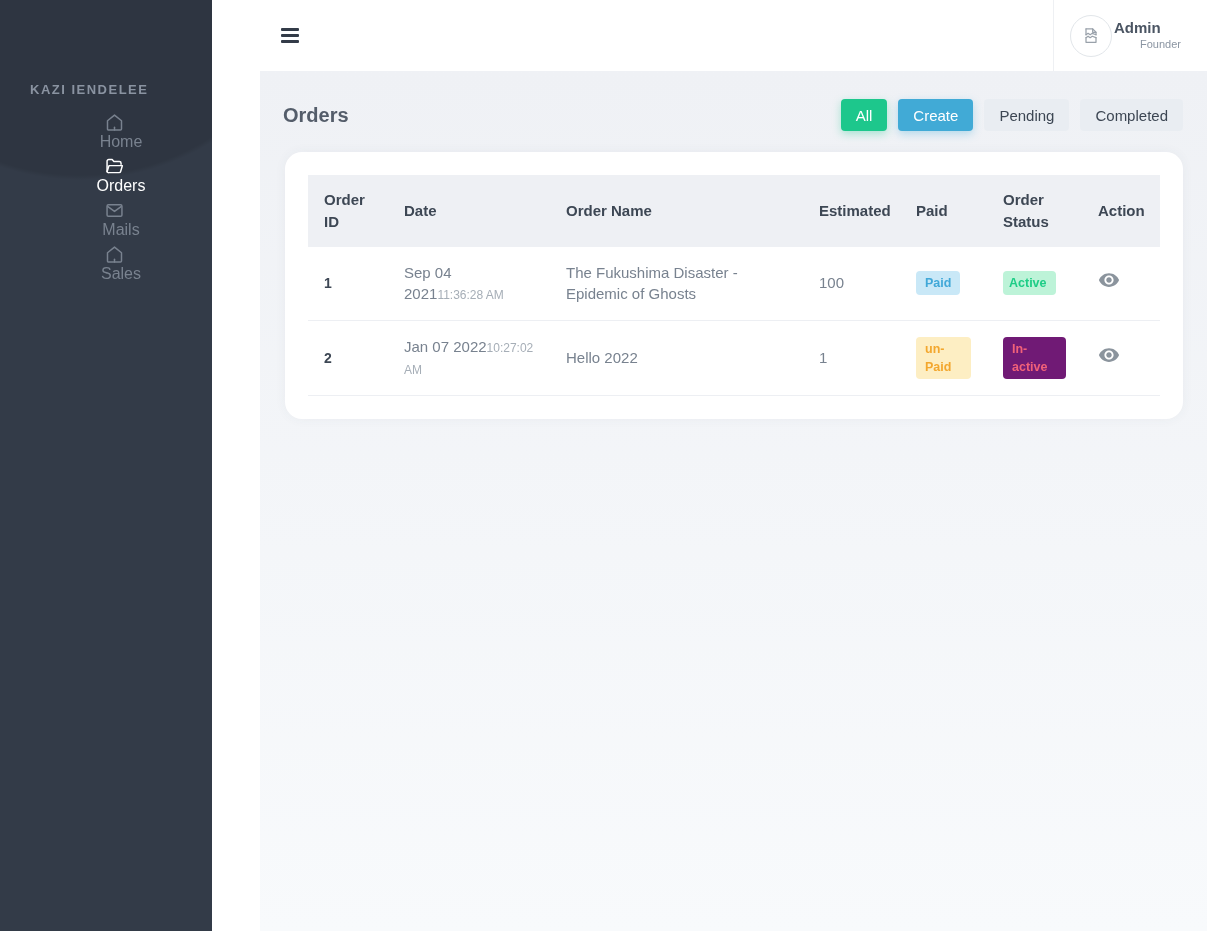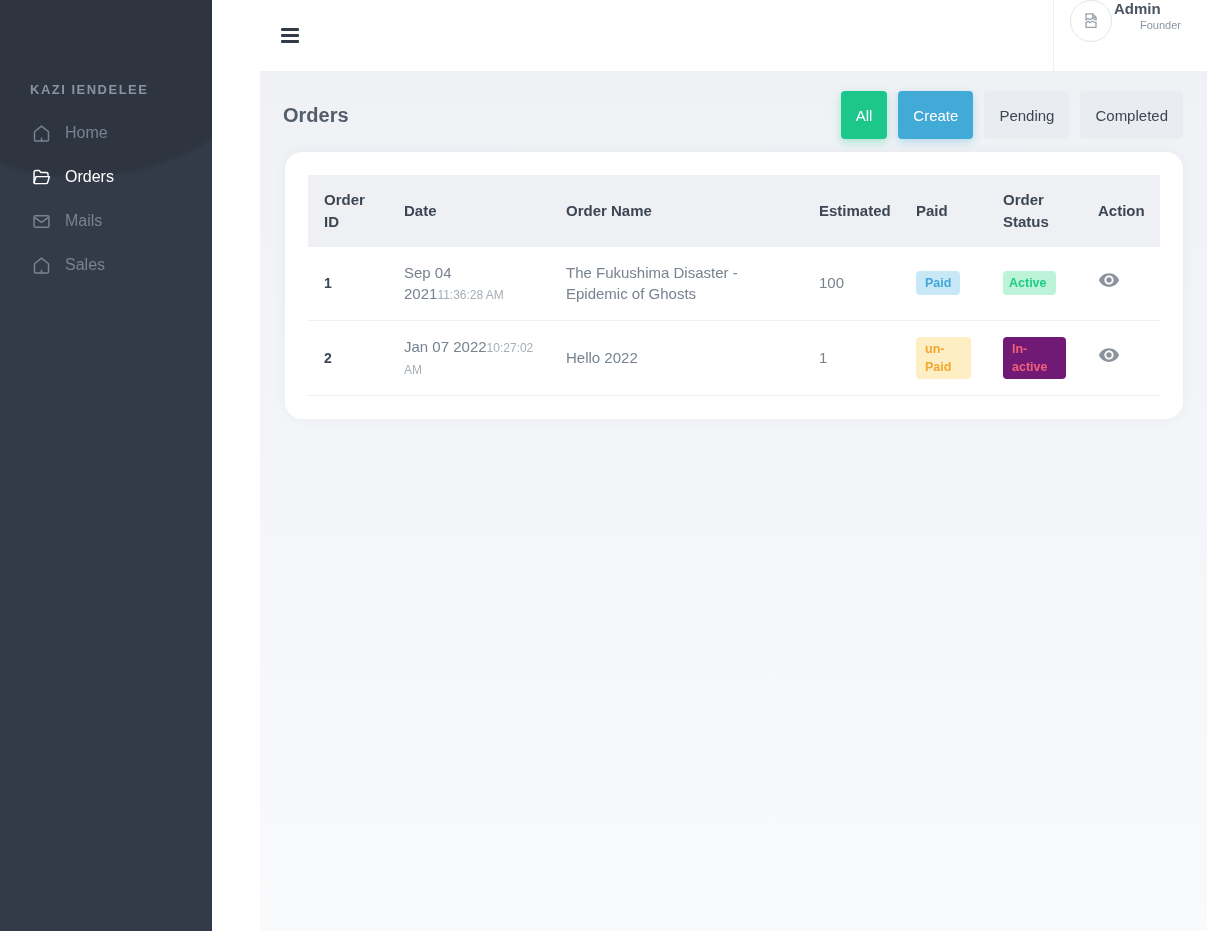--- a/index.html
+++ b/index.html
@@ -8,50 +8,50 @@
 
   
   .sidebar { position:fixed; left:0; top:0; width:212px; height:100%;
     background-color:#333b48;
     background-image:radial-gradient(circle 250px at 80px -70px, rgba(0,0,0,.10) 0 98%, rgba(0,0,0,0) 100%);
     z-index:3; }
   .brand { margin:82px 0 10px 30px; color:#8a93a1; font-size:13px;
     font-weight:700; letter-spacing:1.5px; }
   .nav { margin-top:14px; }
   .nav-item { display:flex; align-items:center; height:44px; padding-left:30px;
-    color:#79828f; cursor:pointer; text-decoration:none; }
+    color:#79828f; cursor:pointer; text-decoration:none;flex-direction:column; }
   .nav-item.active { color:#ffffff; }
   .nav-icon { width:22px; height:22px; margin-right:13px; display:flex;
     align-items:center; justify-content:center; }
   .nav-icon svg { width:21px; height:21px; }
   .nav-label { font-size:16px; }
 
   
   .topbar { position:fixed; left:260px; top:0; right:0; height:71px;
     background:#ffffff; display:flex; align-items:center;
     justify-content:space-between; z-index:2; }
   .hamburger { margin-left:21px; width:18px; cursor:pointer; background:none; border:none; }
   .hamburger .bar { height:2.6px; background:#333b48; border-radius:1px; margin:3.4px 0; }
-  .account { height:100%; display:flex; align-items:flex-start; gap:2px;
+  .account { height:100%; display:flex; align-items:center; gap:2px;
     padding:0 26px 0 16px; border-left:1px solid #eef0f3; cursor:pointer; }
   .avatar { width:42px; height:42px; border-radius:50%;
     border:1px solid #e2e6ea; display:flex; align-items:center;
     justify-content:center; color:#99a1aa; }
   .avatar svg { width:20px; height:20px; }
   .account-name { font-size:15px; font-weight:700; color:#4b5563; line-height:1.25; }
   .account-role { font-size:11px; color:#8b95a2; line-height:1.25;padding-left:26px; }
 
   
   .main { position:fixed; left:260px; top:71px; right:0; bottom:0;
     background:linear-gradient(180deg,#eff1f5 0%, #f8fafc 100%); overflow:auto; }
   .title-row { display:flex; align-items:center; justify-content:space-between;
     margin:26px 24px 0 23px; height:36px; }
   .page-title { font-size:20px; font-weight:700; color:#545d6a; }
   .actions { display:flex; gap:11px; }
-  .btn { height:48px; padding:0 15px; border:none; border-radius:4px;
+  .btn { height:32px; padding:0 15px; border:none; border-radius:4px;
     font-size:15px; font-family:inherit; cursor:pointer; }
   .btn-green { background:#1dc78c; color:#fff; box-shadow:0 3px 9px rgba(29,199,140,.35); }
   .btn-blue  { background:#41aad6; color:#fff; box-shadow:0 3px 9px rgba(65,170,214,.35); }
   .btn-gray  { background:#e9edf2; color:#3c4653; }
 
   
   .card { margin:19px 24px 0 25px; background:#fff; border-radius:17px;
     box-shadow:0 0 12px rgba(60,70,90,.05); padding:23px; }
   table { width:100%; border-collapse:collapse; table-layout:fixed; }
   thead th { background:#eef0f4; text-align:left; font-size:15px; font-weight:700;

